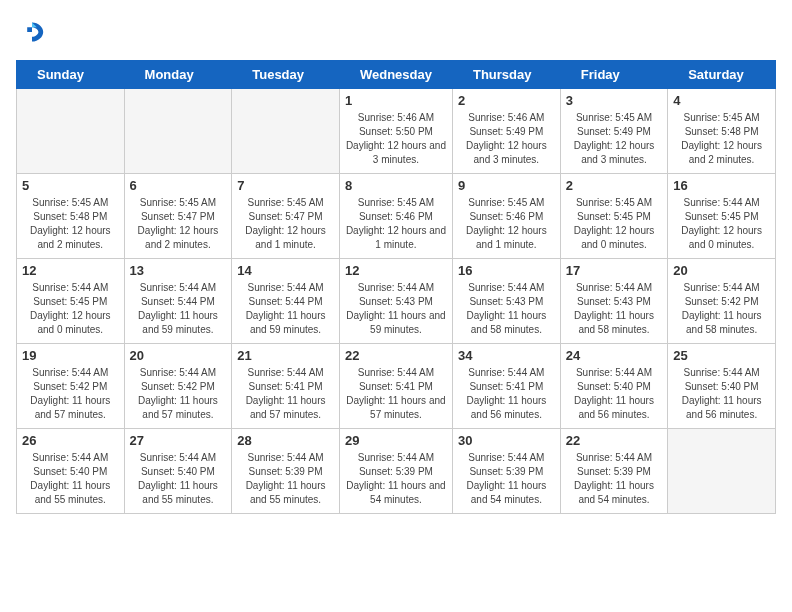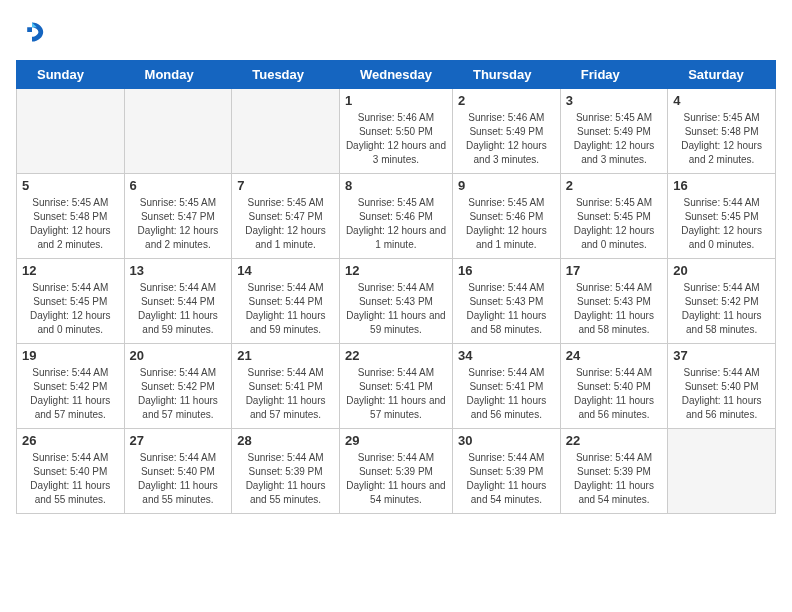--- a/index.html
+++ b/index.html
@@ -268,21 +268,21 @@
 Sunset: 5:41 PM
 Daylight: 11 hours and 56 minutes.</div>
         </td>
         <td>
           <span class="day-number">24</span>
           <div class="day-info" style="white-space: pre-line;">Sunrise: 5:44 AM
 Sunset: 5:40 PM
 Daylight: 11 hours and 56 minutes.</div>
         </td>
         <td>
-          <span class="day-number">37</span>
+          <span class="day-number">25</span>
           <div class="day-info" style="white-space: pre-line;">Sunrise: 5:44 AM
 Sunset: 5:40 PM
 Daylight: 11 hours and 56 minutes.</div>
         </td>
       </tr>
       <tr class="week-row">
         <td>
           <span class="day-number">26</span>
           <div class="day-info" style="white-space: pre-line;">Sunrise: 5:44 AM
 Sunset: 5:40 PM

